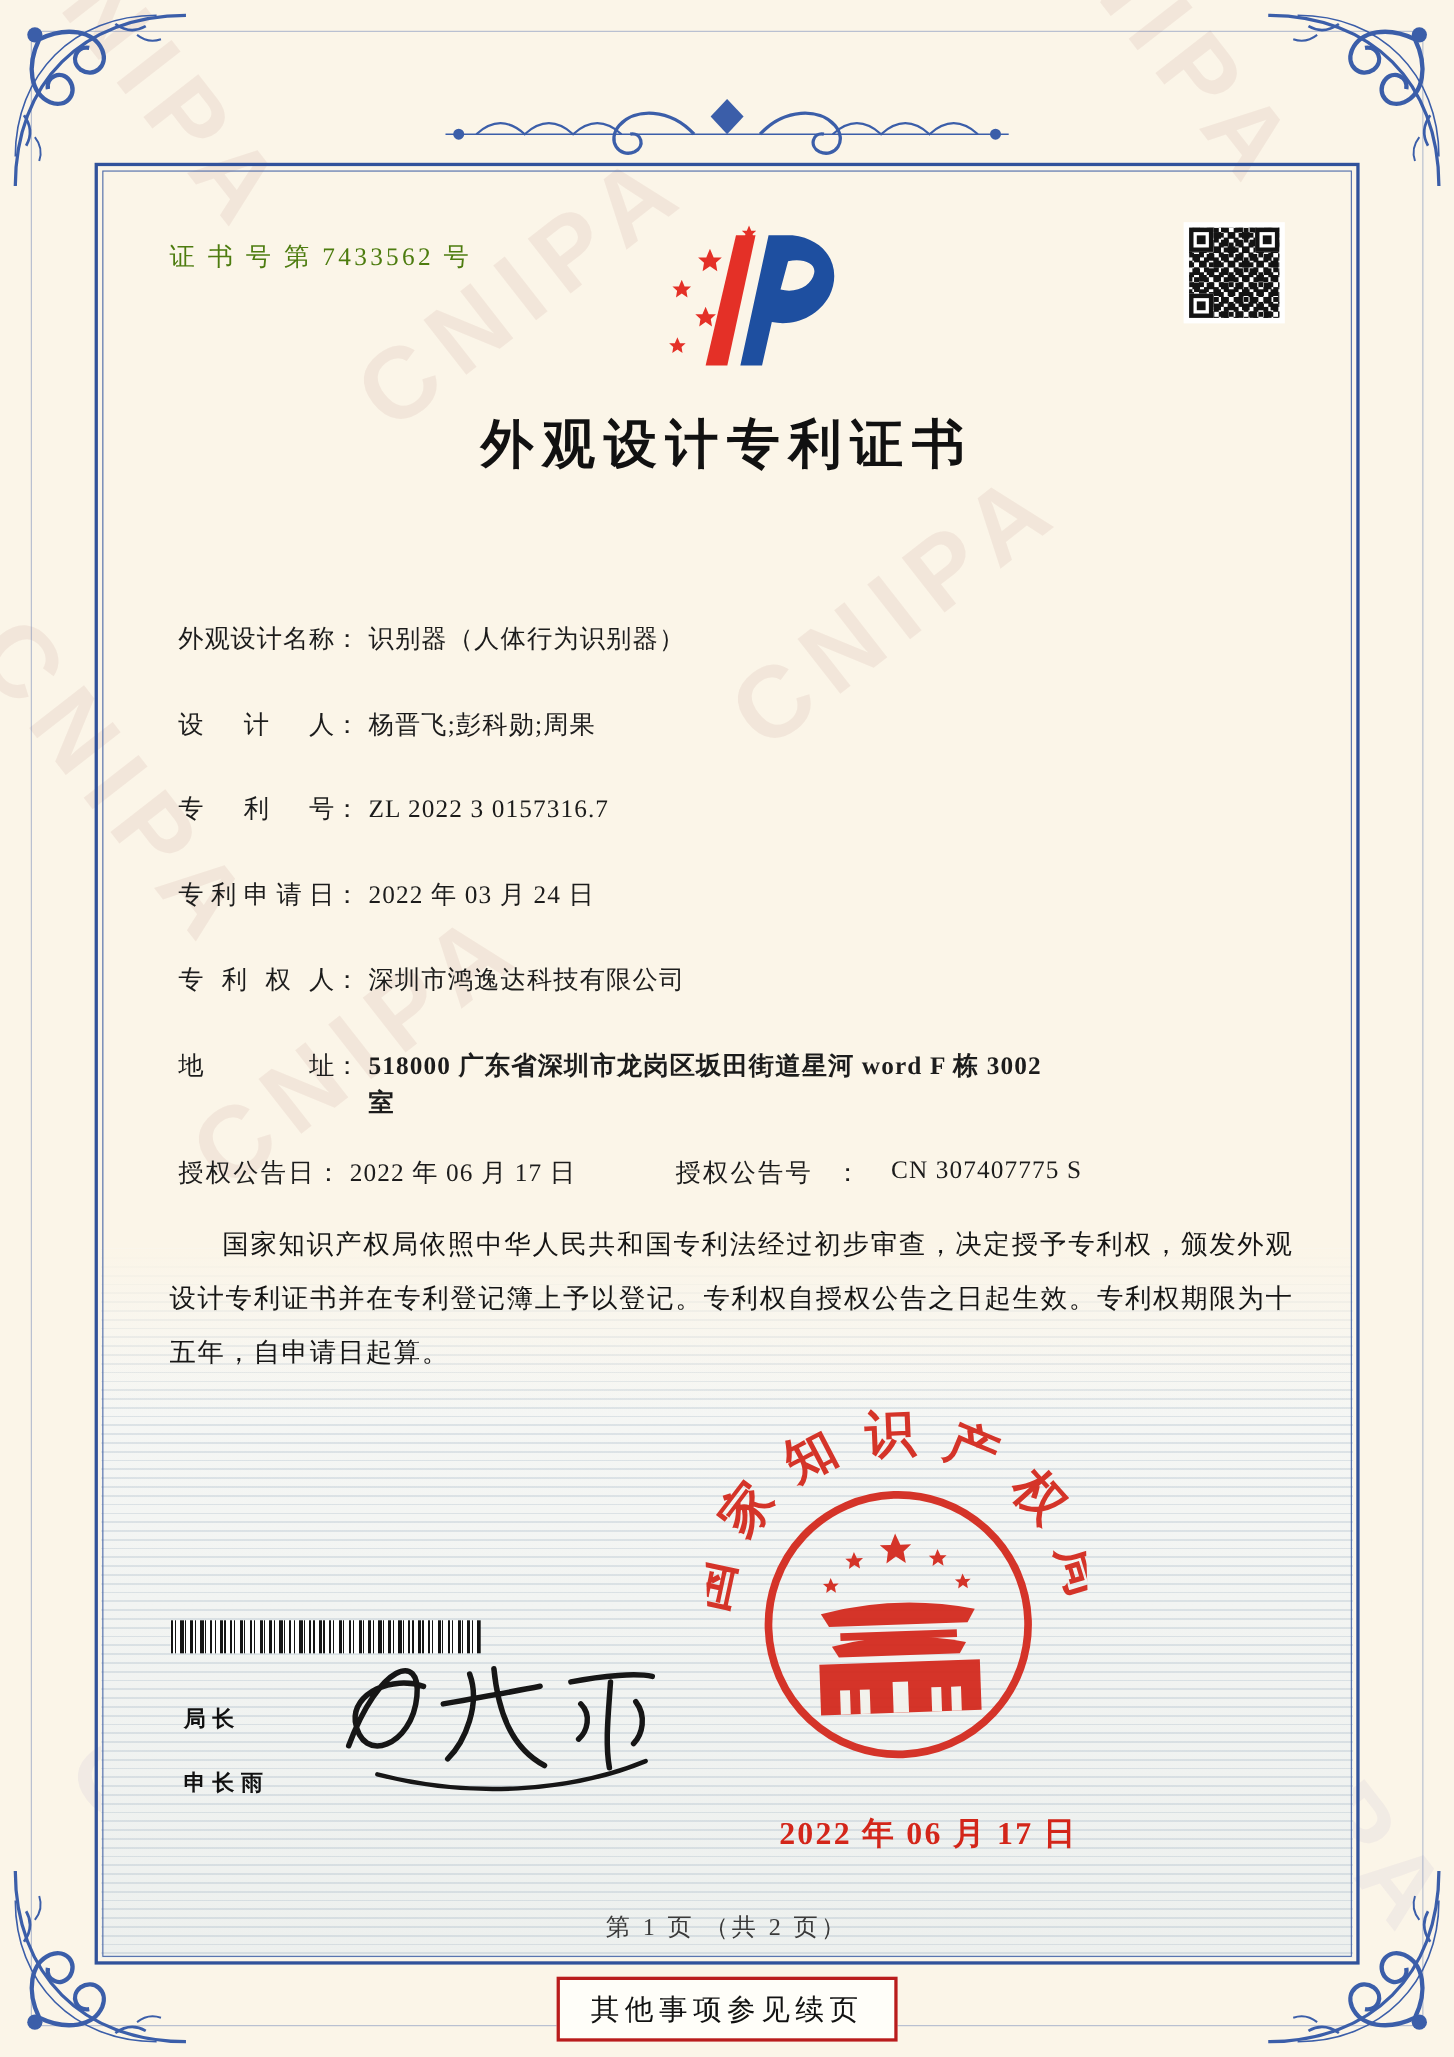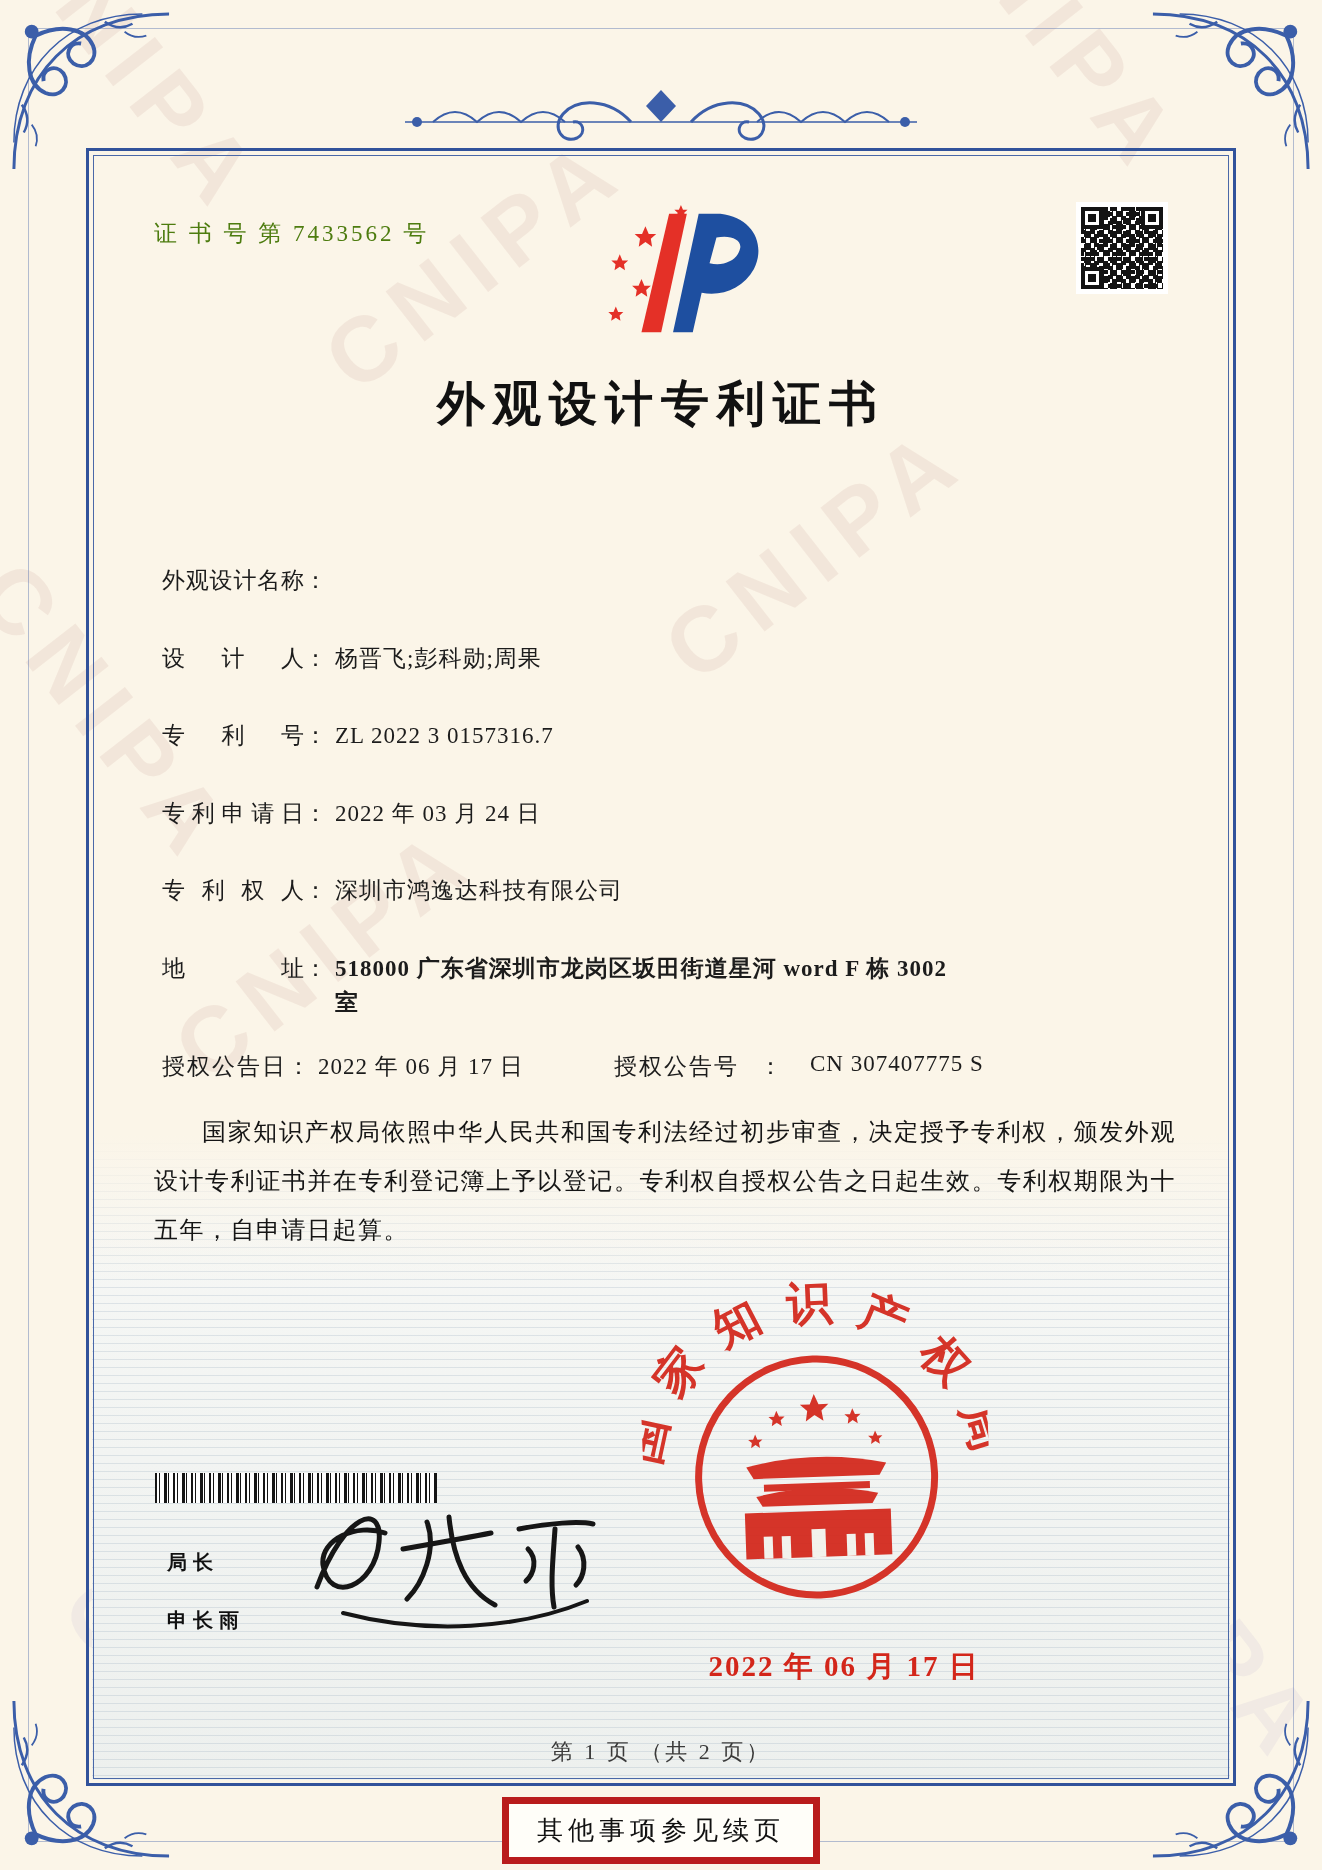--- a/index.html
+++ b/index.html
@@ -71,21 +71,21 @@
      letter-spacing:6px;color:#111;}
   .sign-title{top:1398px;} .sign-name{top:1456px;}
   .signature{position:absolute;left:198px;top:1336px;z-index:4;}
   .seal{position:absolute;left:552px;top:1026px;z-index:4;transform:rotate(-2deg);opacity:.93;}
   .seal-date{position:absolute;left:600px;top:1496px;width:310px;text-align:center;z-index:4;
      color:#d3261a;font-weight:700;font-size:29px;letter-spacing:2px;}
   .page-num{position:absolute;left:0;right:0;top:1586px;text-align:center;z-index:4;
      font-size:22px;letter-spacing:3px;color:#3a3a3a;}
 
   .footer-note{position:absolute;left:50%;transform:translateX(-50%);top:1797px;z-index:3;
-     background:#fffef9;border:7px solid #b91c1c;padding:9px 28px;
+     background:#fffef9;border:3px solid #b91c1c;padding:9px 28px;
      font-size:26px;letter-spacing:5px;color:#111;text-align:right;}
 </style>
 </head>
 <body>
 
 <div class="page">
 
   <span class="wm" style="left:-40px;top:10px;transform:rotate(52deg);">CNIPA</span>
   <span class="wm" style="left:880px;top:-30px;transform:rotate(52deg);">CNIPA</span>
   <span class="wm" style="left:300px;top:210px;transform:rotate(-38deg);">CNIPA</span>
@@ -184,20 +184,21 @@
           <div class="fp bl"></div>
         </div>
       </div>
 
       <div class="title">外观设计专利证书</div>
 
       <div class="fields">
         <div class="frow">
           <span class="lab">外观设计名称</span>
             <span class="colon">：</span>
+          <span class="val">识别器（人体行为识别器）</span>
         </div>
         <div class="frow">
           <span class="lab">设 计 人</span>
             <span class="colon">：</span>
           <span class="val">杨晋飞;彭科勋;周果</span>
         </div>
         <div class="frow">
           <span class="lab">专 利 号</span>
             <span class="colon">：</span>
           <span class="val">ZL 2022 3 0157316.7</span>

